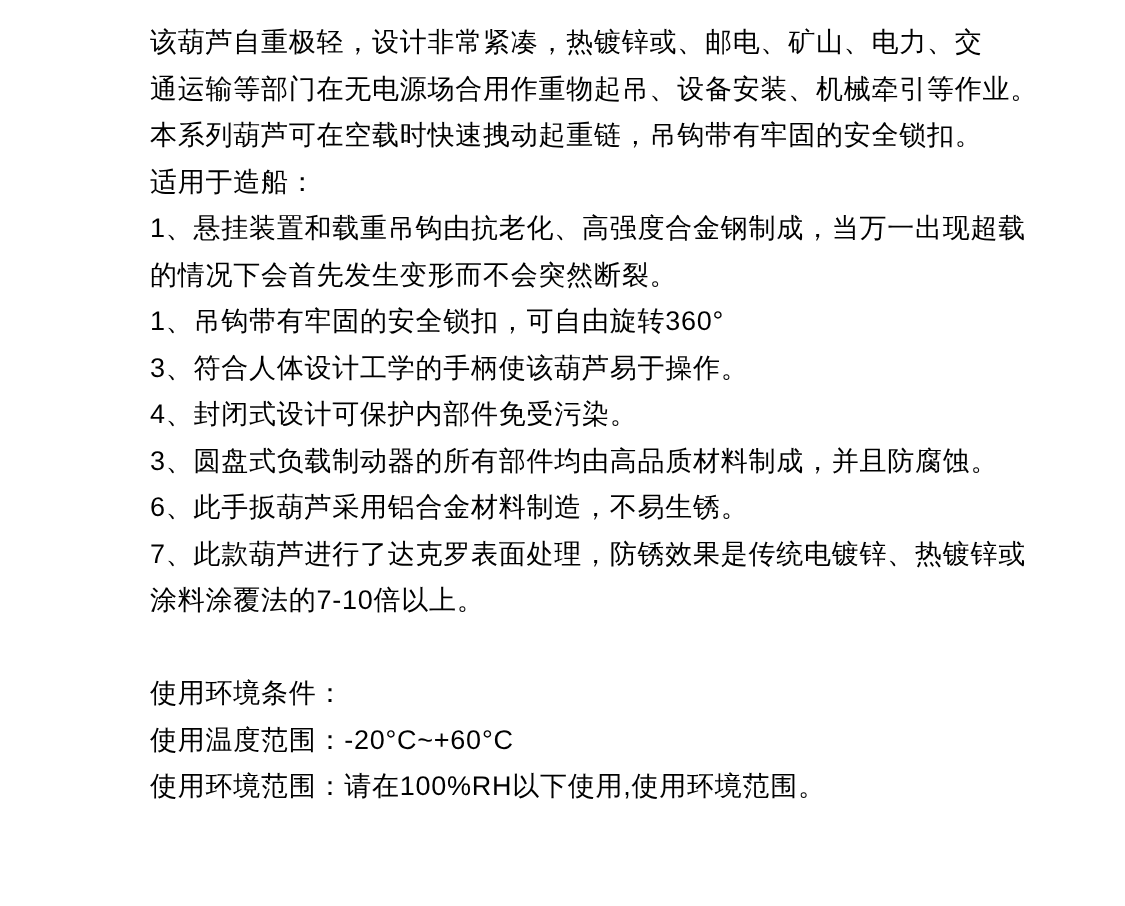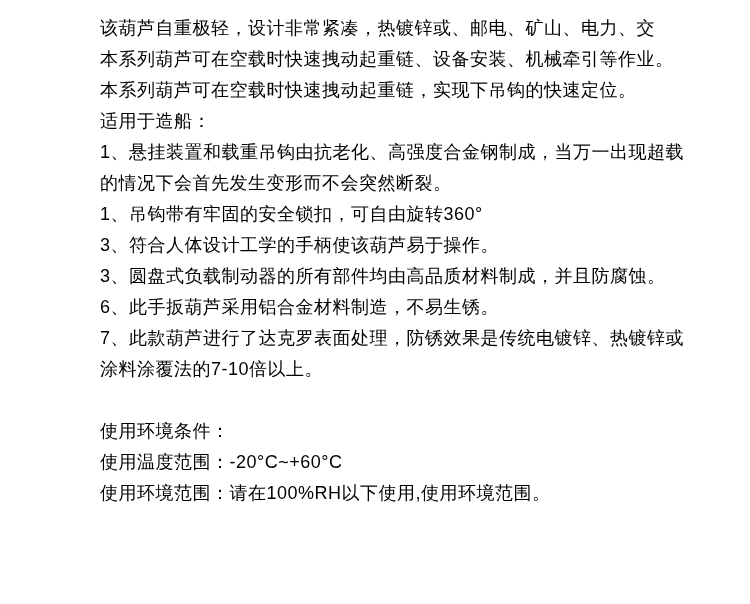--- a/index.html
+++ b/index.html
@@ -31,30 +31,31 @@
     min-height: 31px;
   }
 </style>
 </head>
 <body style="color: rgb(0, 0, 0); background: rgb(255, 255, 255);">
 
 <div class="doc">
 
   <div>
     <p class="line">该葫芦自重极轻，设计非常紧凑，热镀锌或、邮电、矿山、电力、交</p>
-    <p class="line">本系列葫芦可在空载时快速拽动起重链、设备安装、机械牵引等作业。</p>
-    <p class="line">本系列葫芦可在空载时快速拽动起重链，实现下吊钩的快速定位。</p>
+    <p class="line">通运输等部门在无电源场合用作重物起吊、设备安装、机械牵引等作业。</p>
+    <p class="line">本系列葫芦可在空载时快速拽动起重链，吊钩带有牢固的安全锁扣。</p>
   </div>
 
   <div>
     <p class="line">适用于造船：</p>
     <p class="line">1、悬挂装置和载重吊钩由抗老化、高强度合金钢制成，当万一出现超载</p>
     <p class="line">的情况下会首先发生变形而不会突然断裂。</p>
     <p class="line">1、吊钩带有牢固的安全锁扣，可自由旋转360°</p>
     <p class="line">3、符合人体设计工学的手柄使该葫芦易于操作。</p>
+    <p class="line">4、封闭式设计可保护内部件免受污染。</p>
     <p class="line">3、圆盘式负载制动器的所有部件均由高品质材料制成，并且防腐蚀。</p>
     <p class="line">6、此手扳葫芦采用铝合金材料制造，不易生锈。</p>
     <p class="line">7、此款葫芦进行了达克罗表面处理，防锈效果是传统电镀锌、热镀锌或</p>
     <p class="line">涂料涂覆法的7-10倍以上。</p>
   </div>
 
   <p class="line"></p>
 
   <div>
     <p class="line">使用环境条件：</p>

